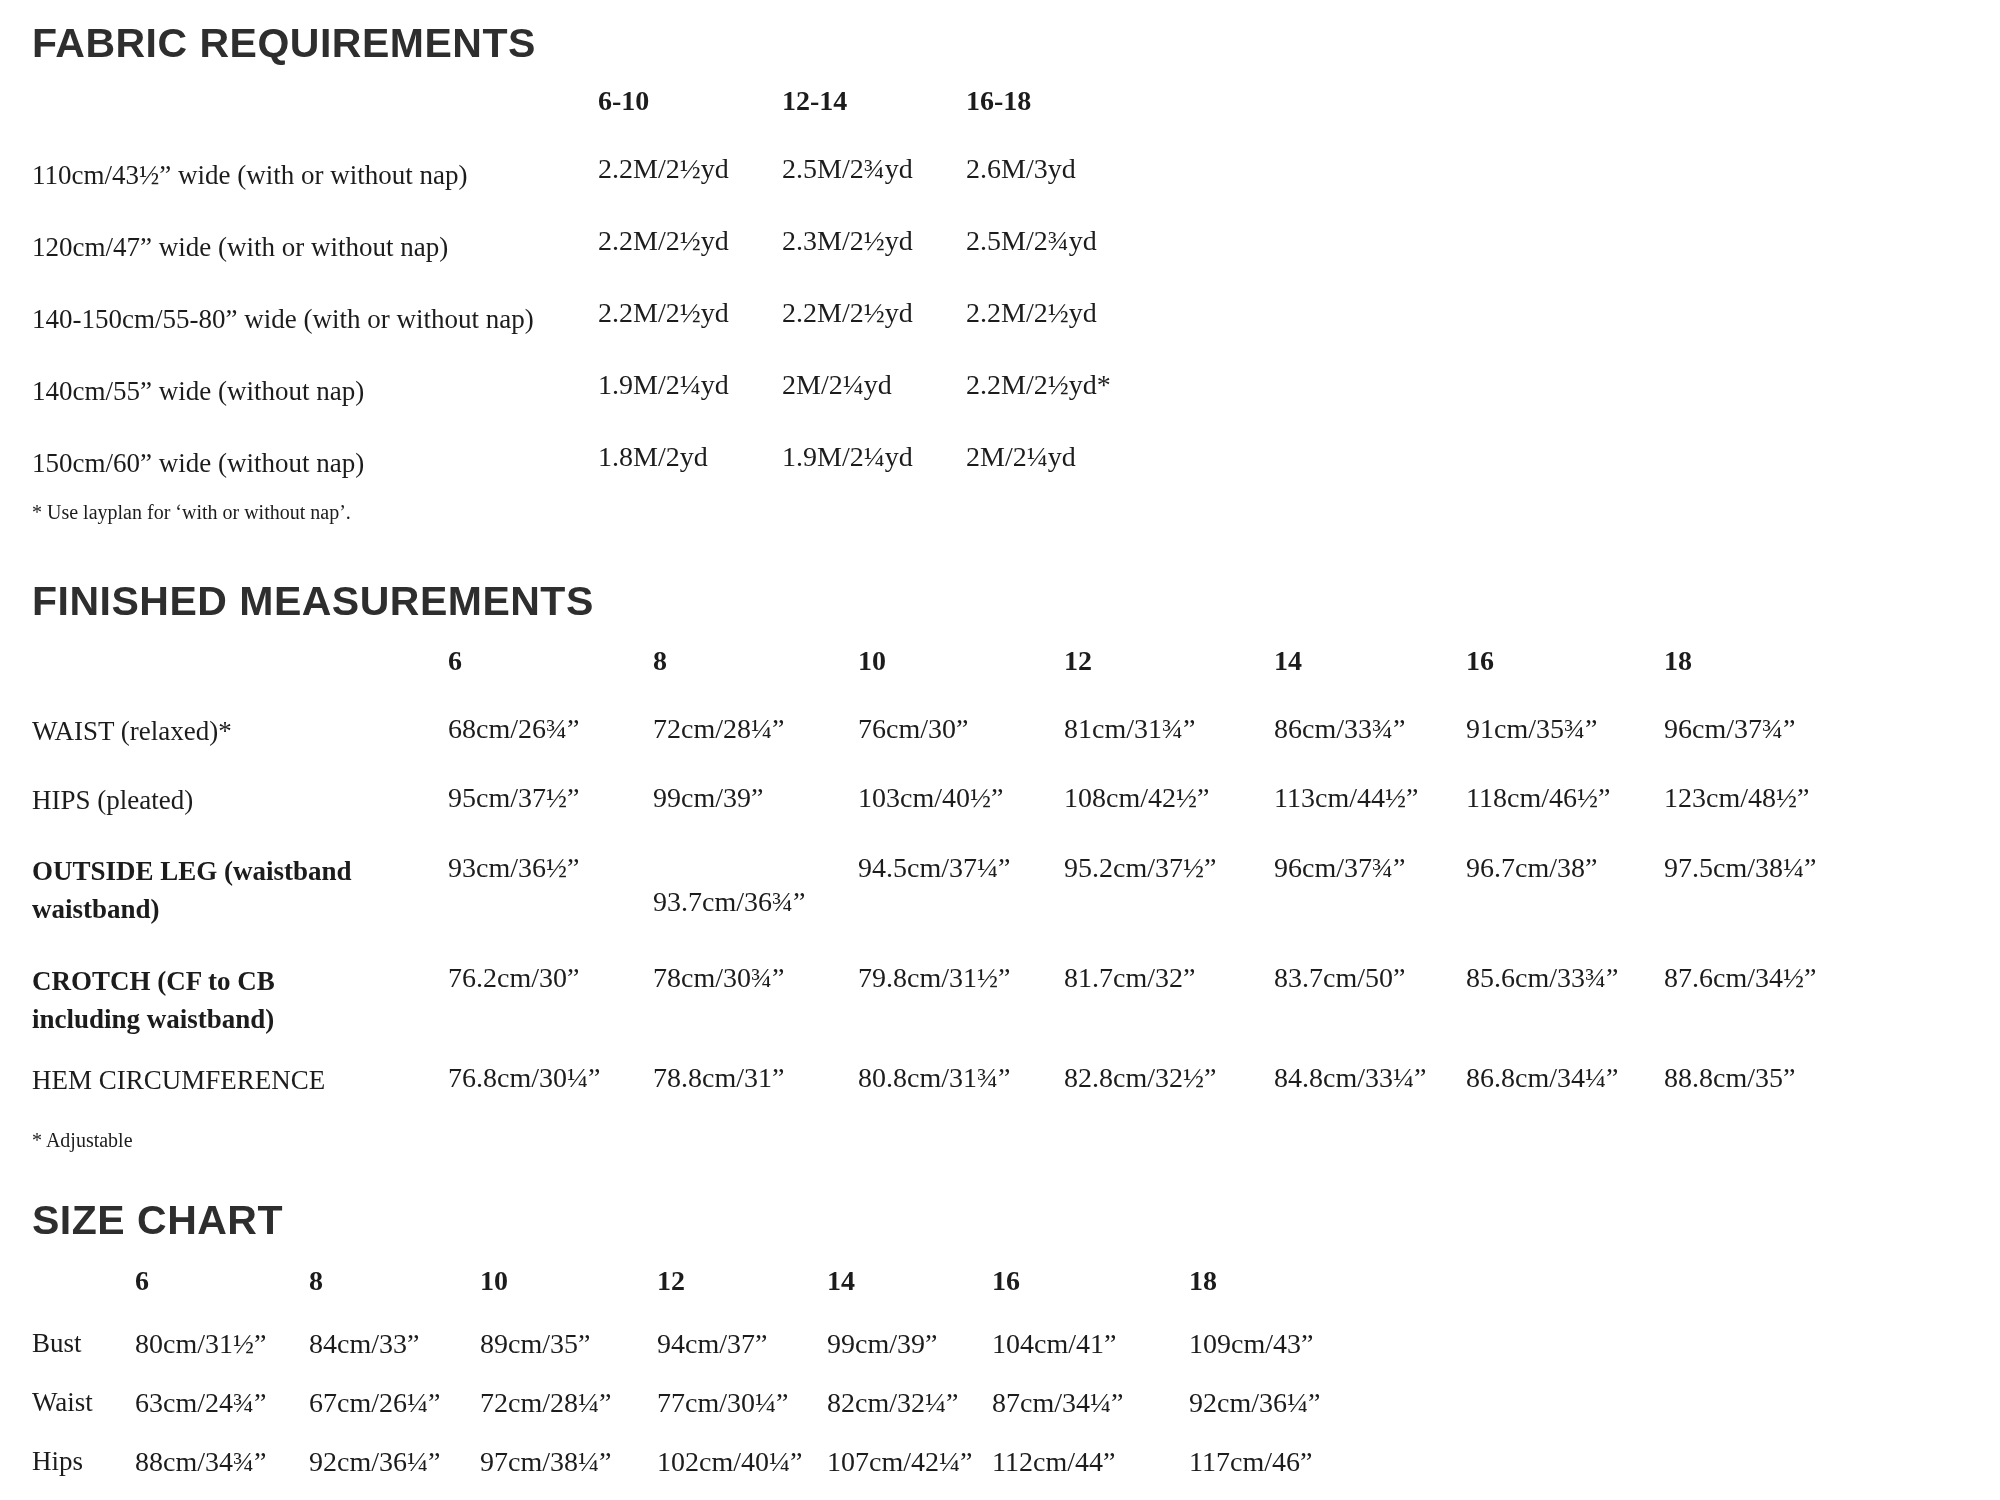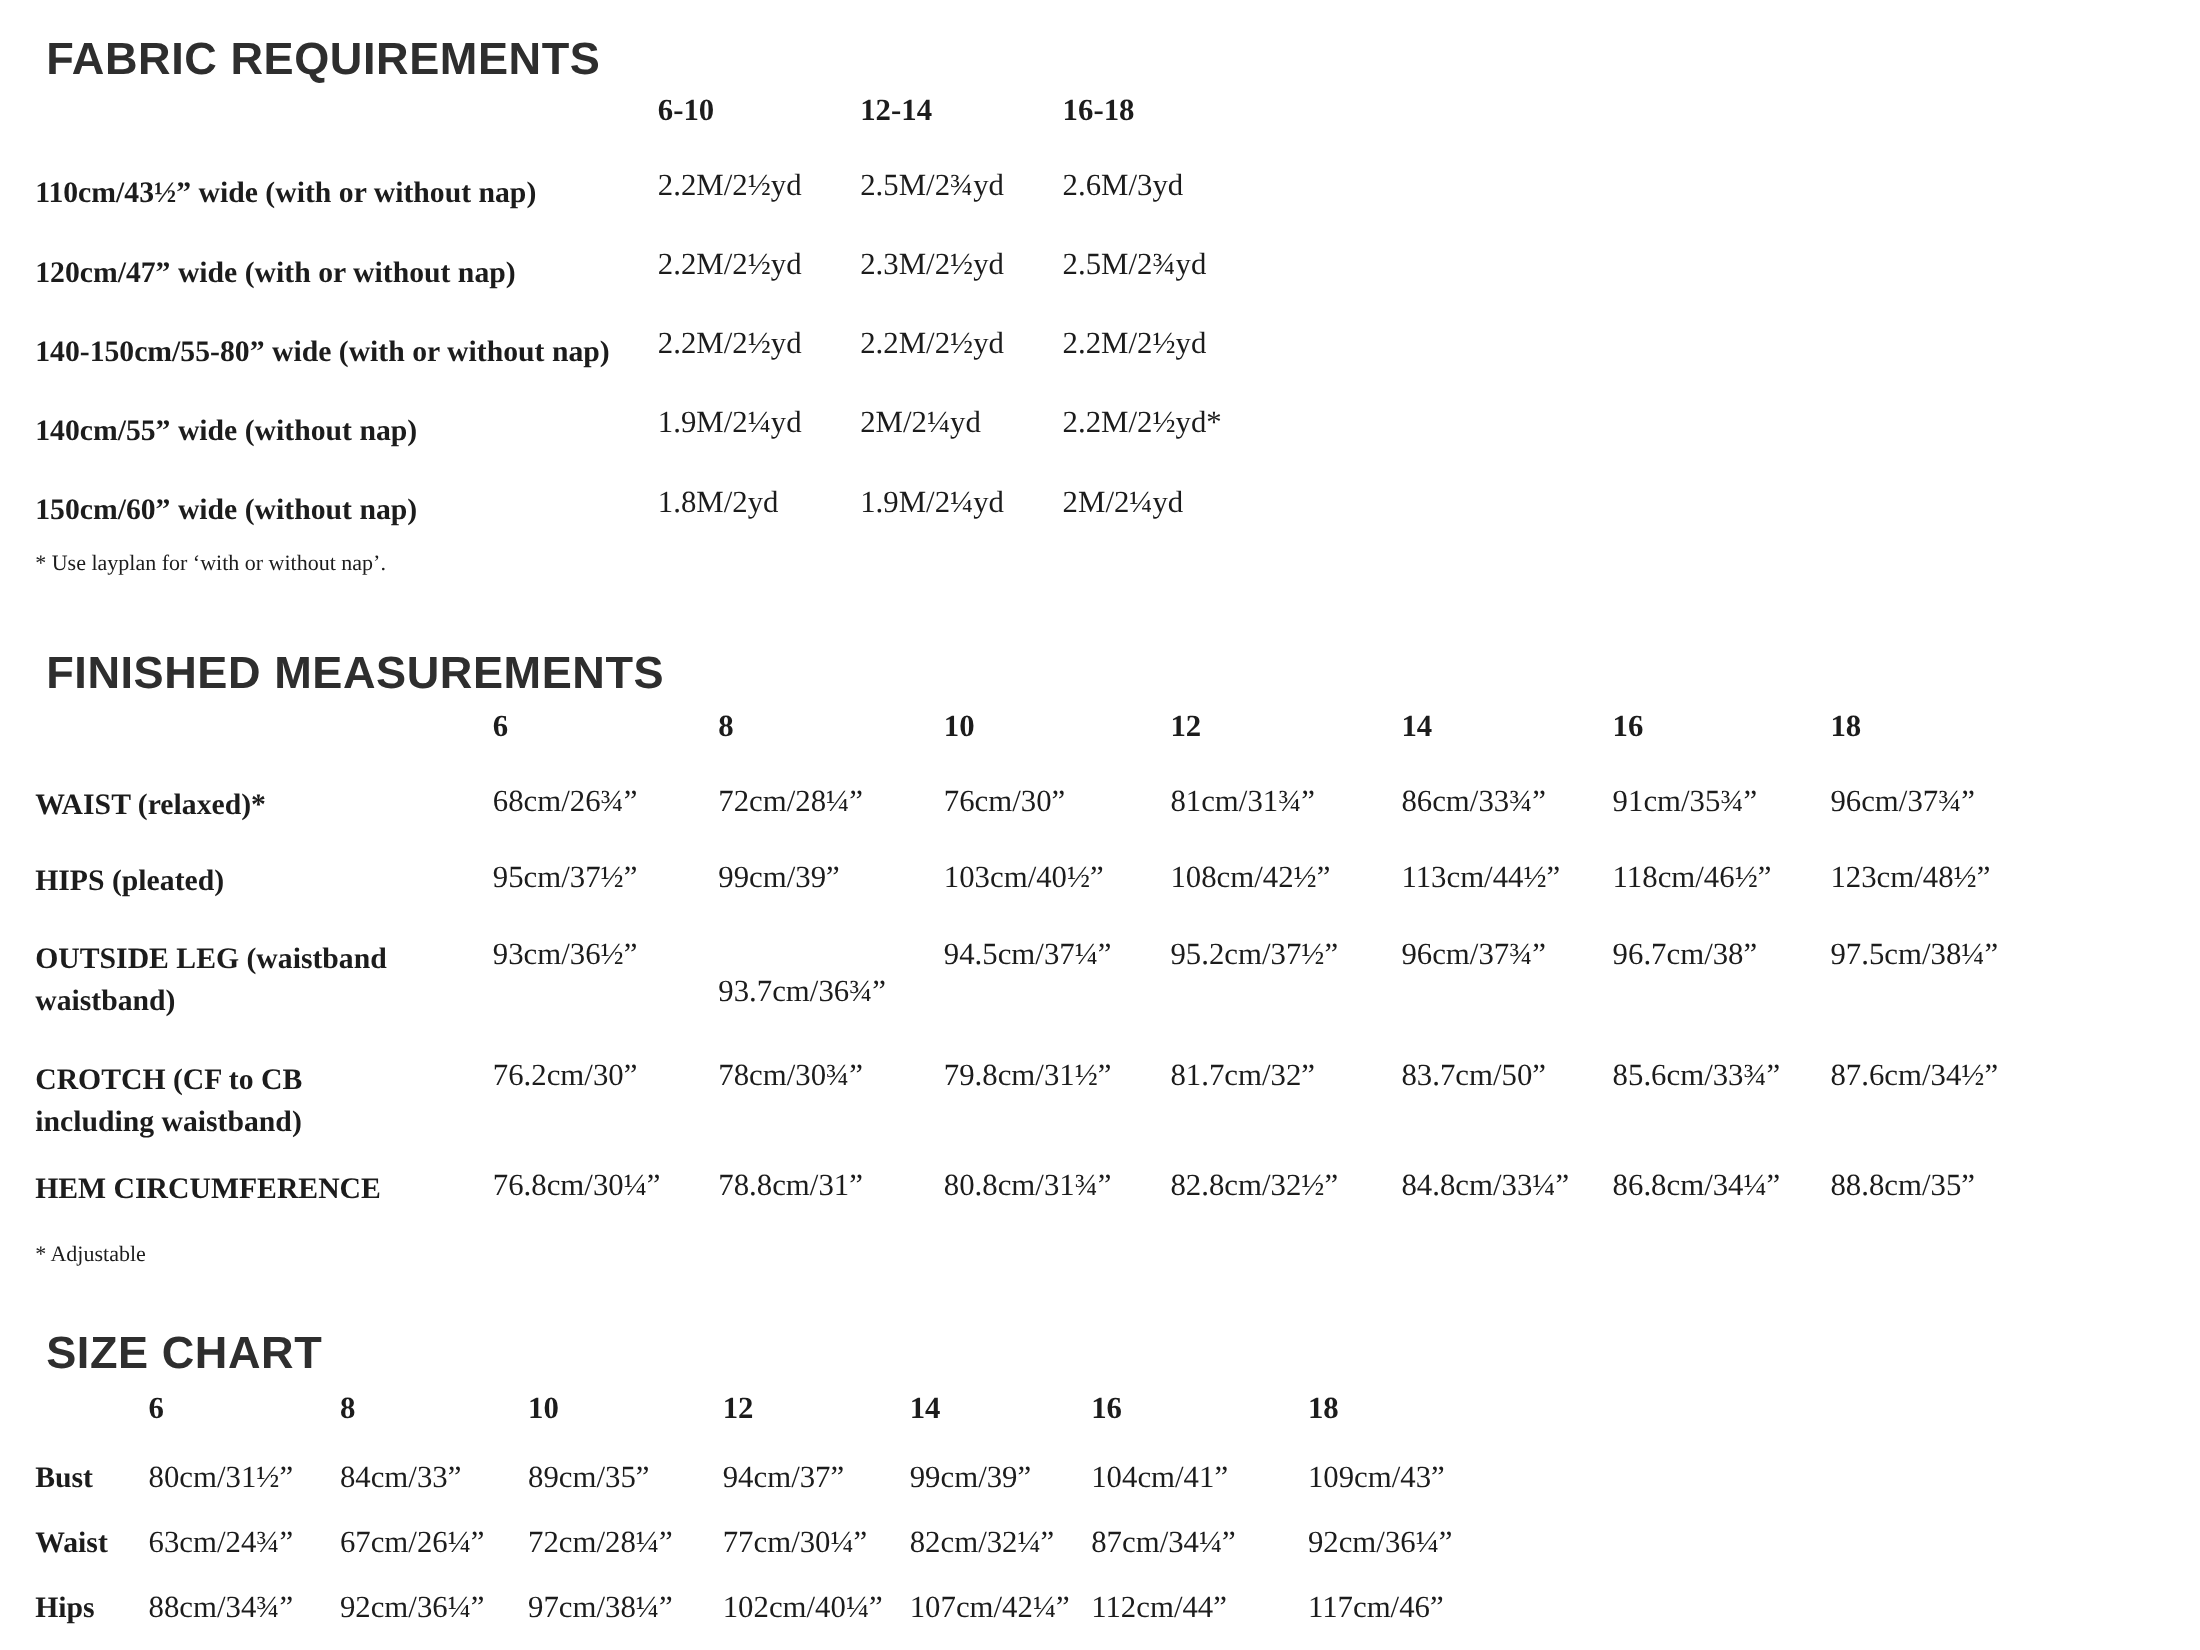--- a/index.html
+++ b/index.html
@@ -1,22 +1,22 @@
 <!DOCTYPE html>
 <html><head>
 <meta charset="utf-8">
 <style>
   html,body{margin:0;padding:0;background:#ffffff;}
   .page{position:relative;width:2000px;height:1500px;background:#ffffff;overflow:hidden;
         font-family:"Liberation Serif", serif;color:#1c1c1c;}
   .abs{position:absolute;line-height:1;white-space:nowrap;}
   .title{font-family:"Liberation Sans", sans-serif;font-weight:800;font-size:41px;
-         letter-spacing:0.5px;color:#2e2e2e;line-height:1;white-space:nowrap;margin:10px;}
+         letter-spacing:0.5px;color:#2e2e2e;line-height:1;white-space:nowrap;margin:0;}
   .hdr{font-weight:bold;font-size:28px;}
-  .lbl{font-weight:bold;font-size:27px;text-align:center;}
+  .lbl{font-weight:normal;font-size:27px;text-align:center;}
   .lbl-wrap{font-weight:bold;font-size:27px;line-height:38px;white-space:normal;width:340px;}
   .val{font-size:28px;}
   .foot{font-size:20px;}
 </style>
 </head>
 <body>
 
 <div class="page">
 
   <section>

